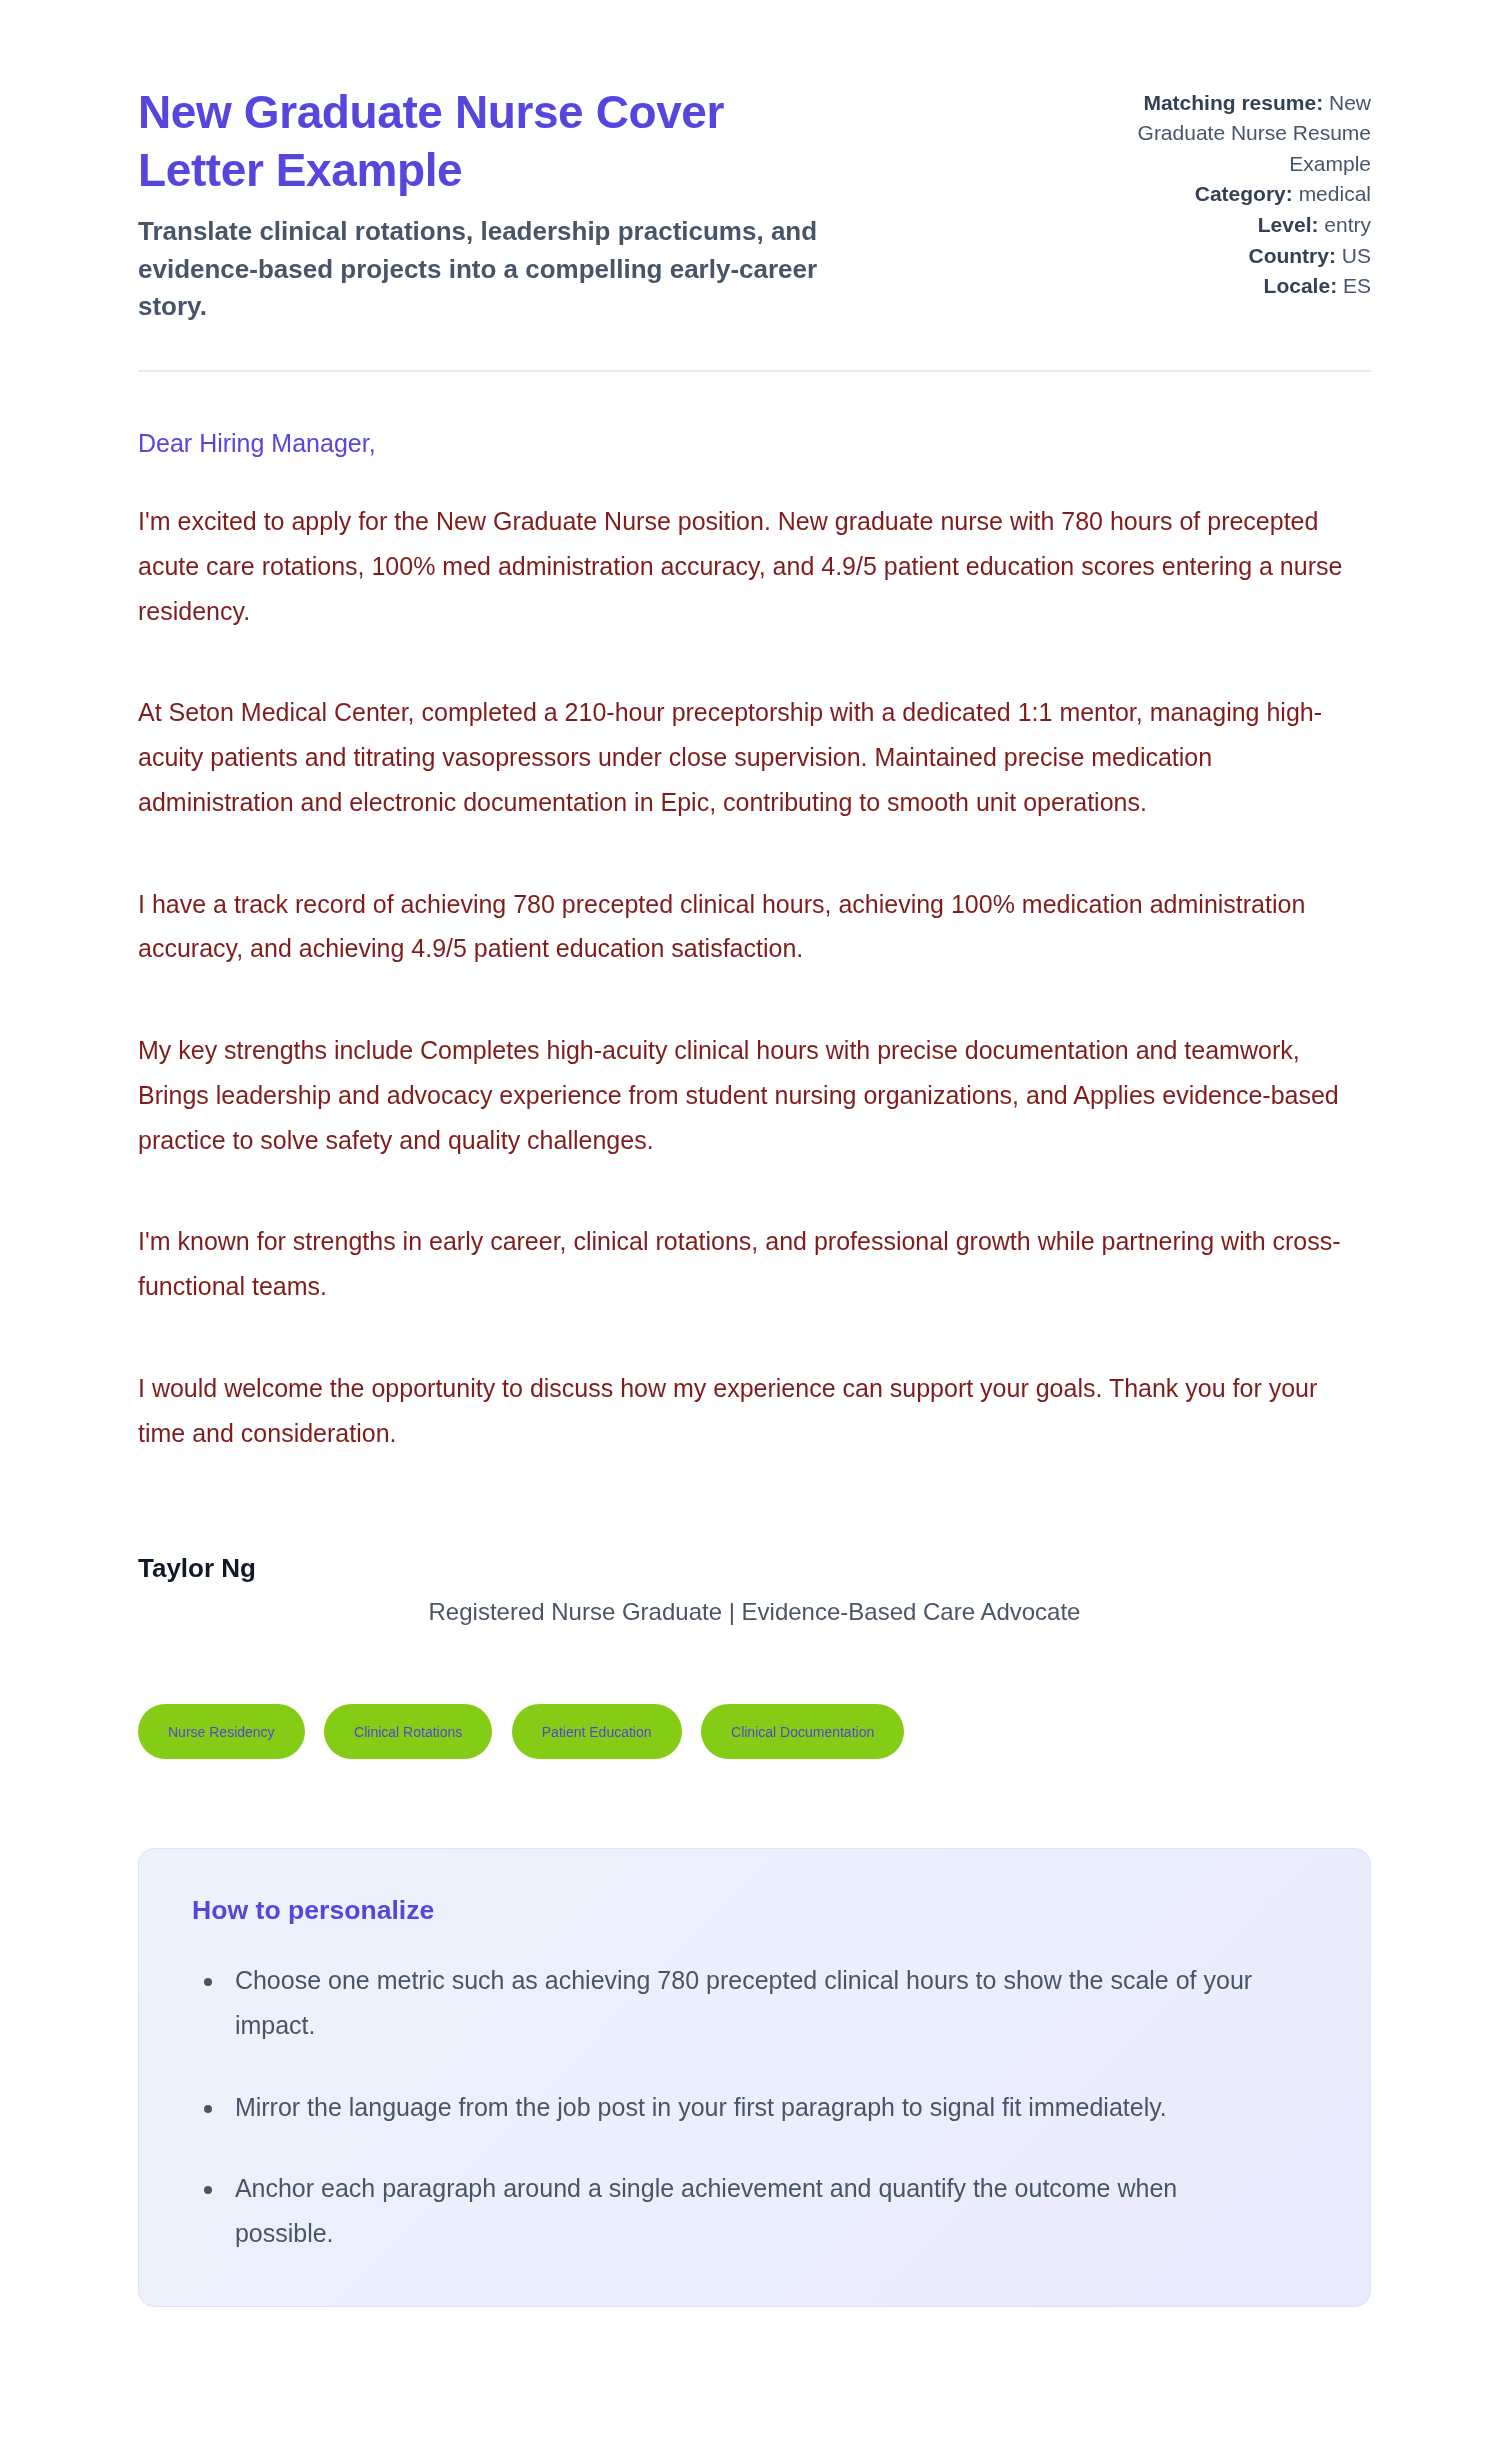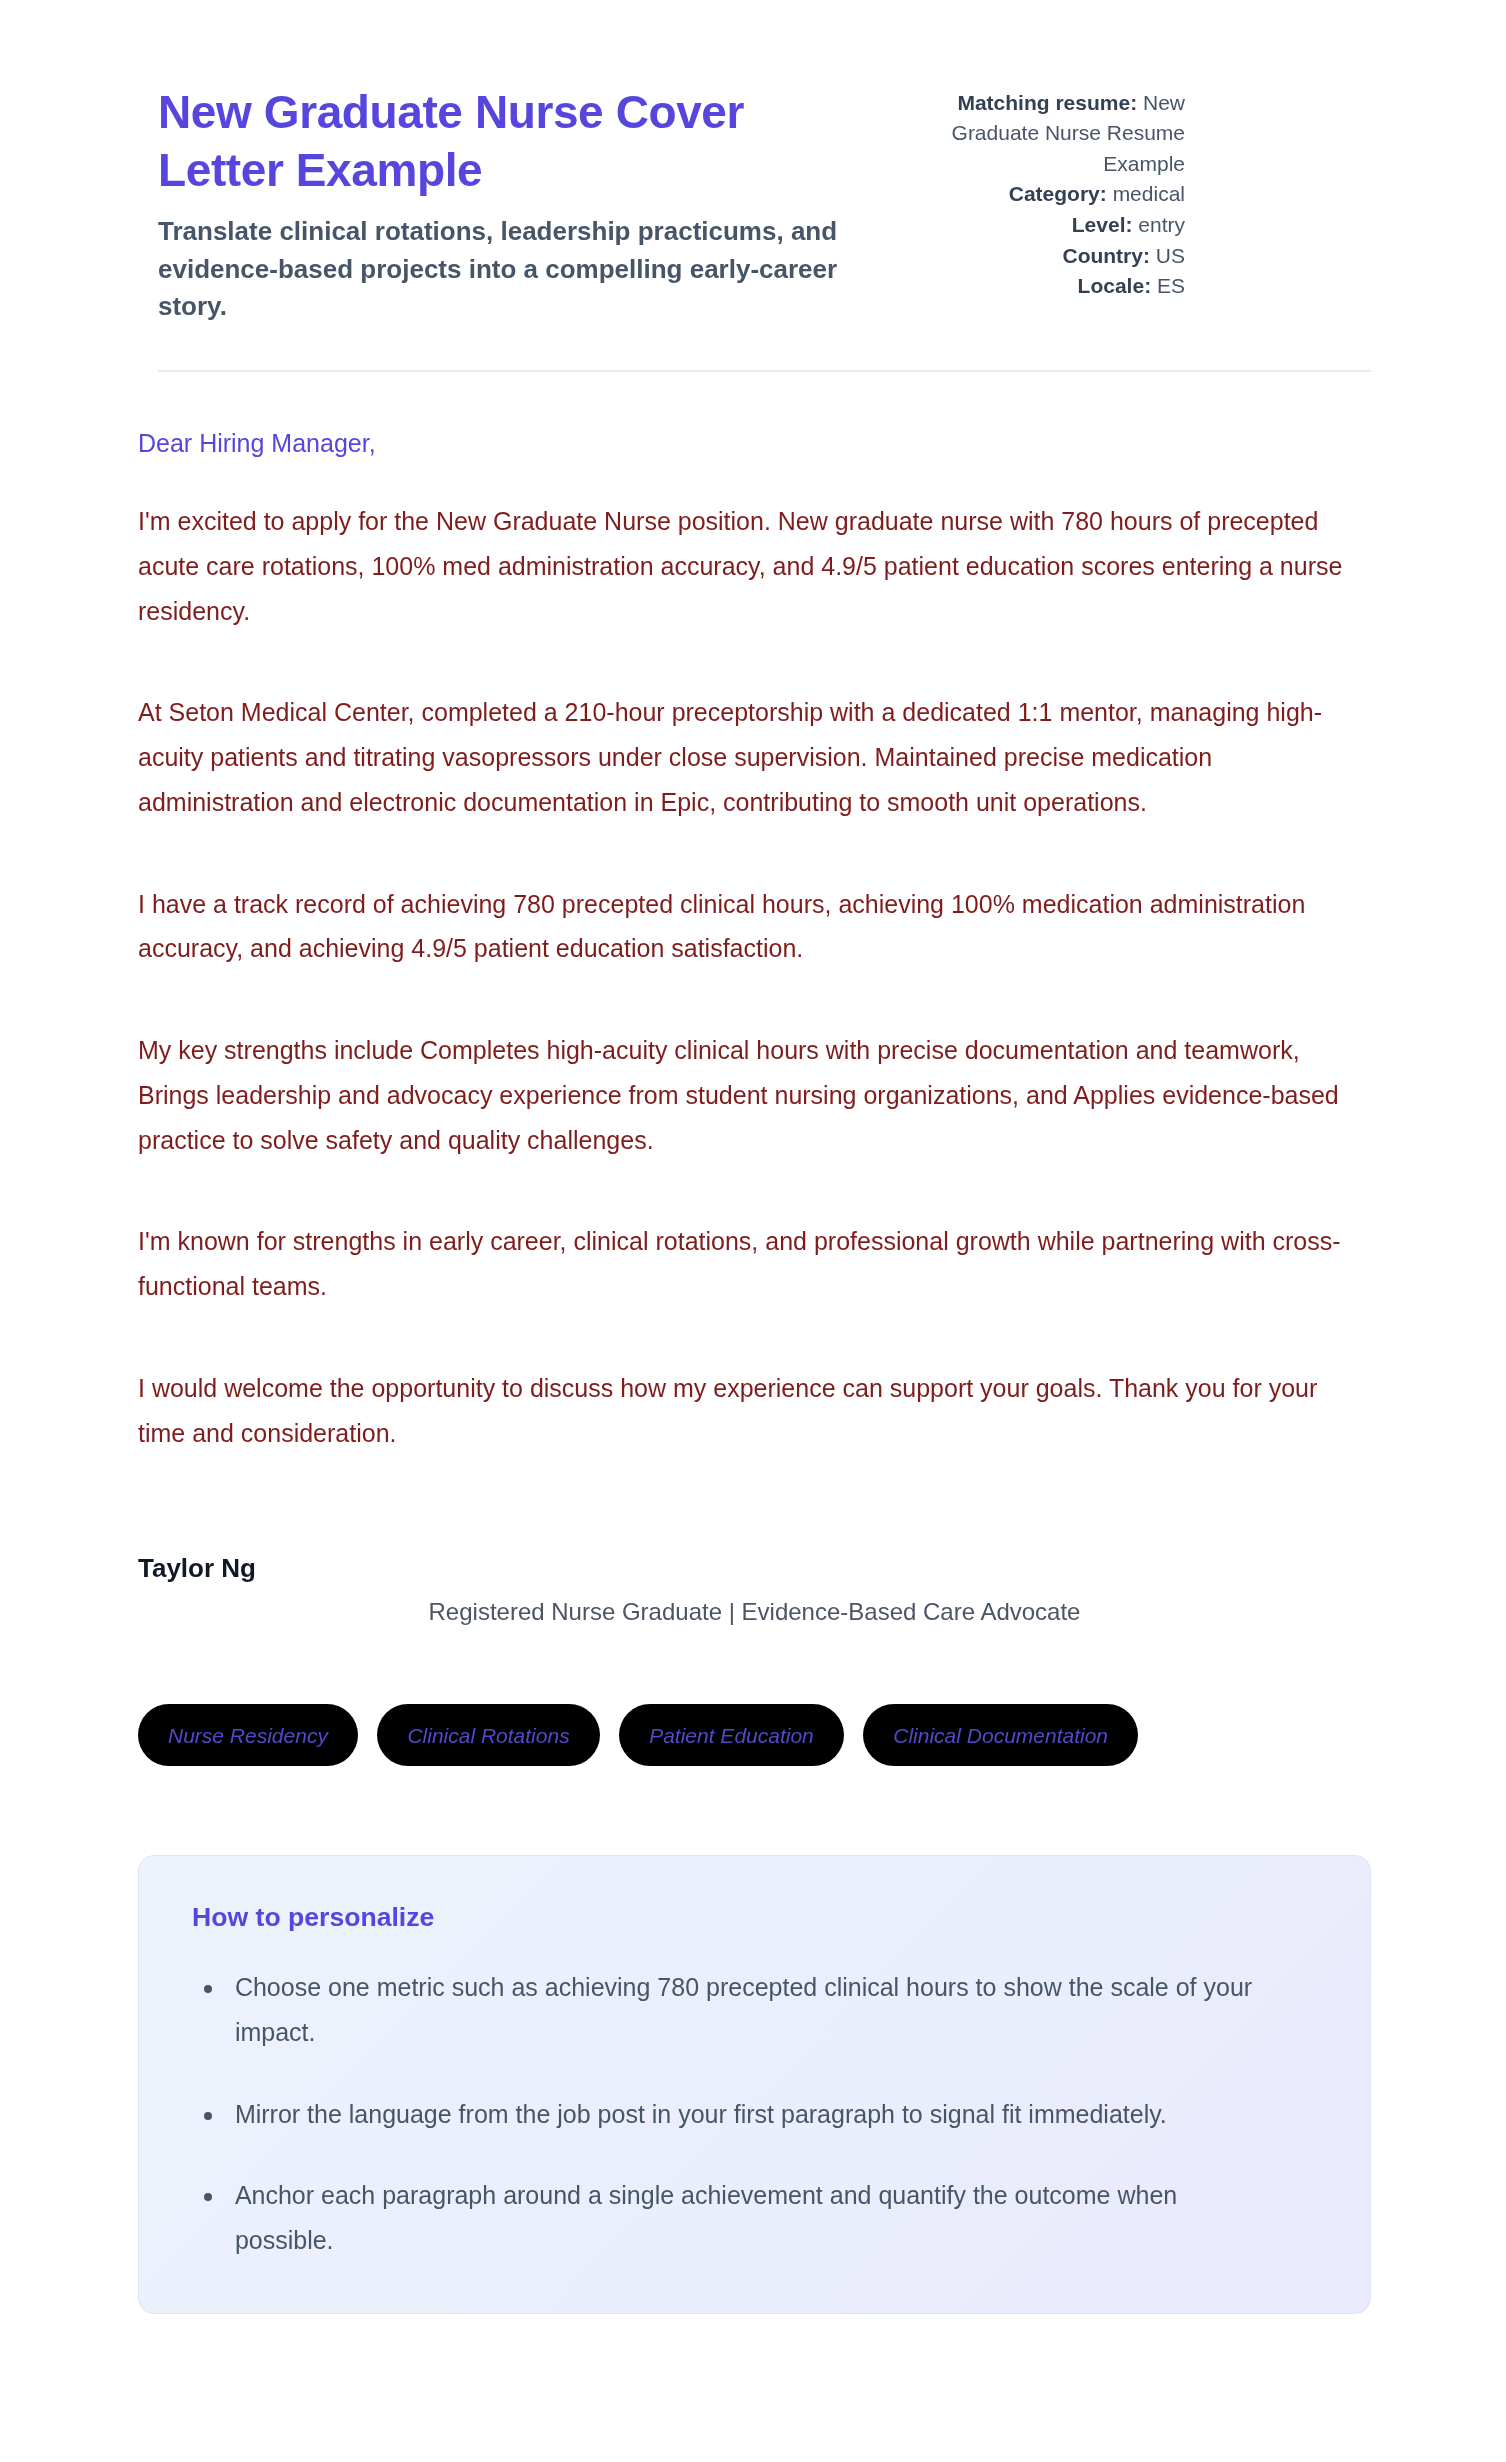--- a/index.html
+++ b/index.html
@@ -13,26 +13,25 @@
     overflow: hidden;
   }
   .page {
     padding: 84px 136px 0 138px;
     width: 1507px;
   }
 
   
   .header {
     display: flex;
-    justify-content: flex-start;
+    justify-content: space-between;
     align-items: flex-start;
     gap: 50px;
     padding-bottom: 44px;
     border-bottom: 2.7px solid #e7e9ee;
-    margin-left: 20px;
   }
   .header-left { max-width: 815px; }
   .doc-title {
     margin: 0 0 14px 0;
     font-size: 46px;
     line-height: 1.25;
     font-weight: bold;
     color: #5646dd;
     letter-spacing: -0.4px;
     max-width: 674px;
@@ -90,28 +89,27 @@
   
   .tags {
     margin-top: 78px;
     display: flex;
     flex-wrap: wrap;
     gap: 12.4px 19.5px;
     max-width: 1233px;
   }
   .pill {
     display: inline-block;
-    background: #000000;
+    background: #84cc16;
     color: #5349c8;
-    font-size: 21px;
+    font-size: 14px;
     line-height: 1;
     padding: 20.4px 30px;
     border-radius: 885px;
     white-space: nowrap;
-    font-style: italic;
   }
 
   
   .callout {
     margin-top: 89px;
     width: 1233px;
     background: linear-gradient(135deg, #edf3fc 0%, #e9eafc 100%);
     border: 1.8px solid #dde3f8;
     border-radius: 16px;
     padding: 46px 53px 50px 53px;

